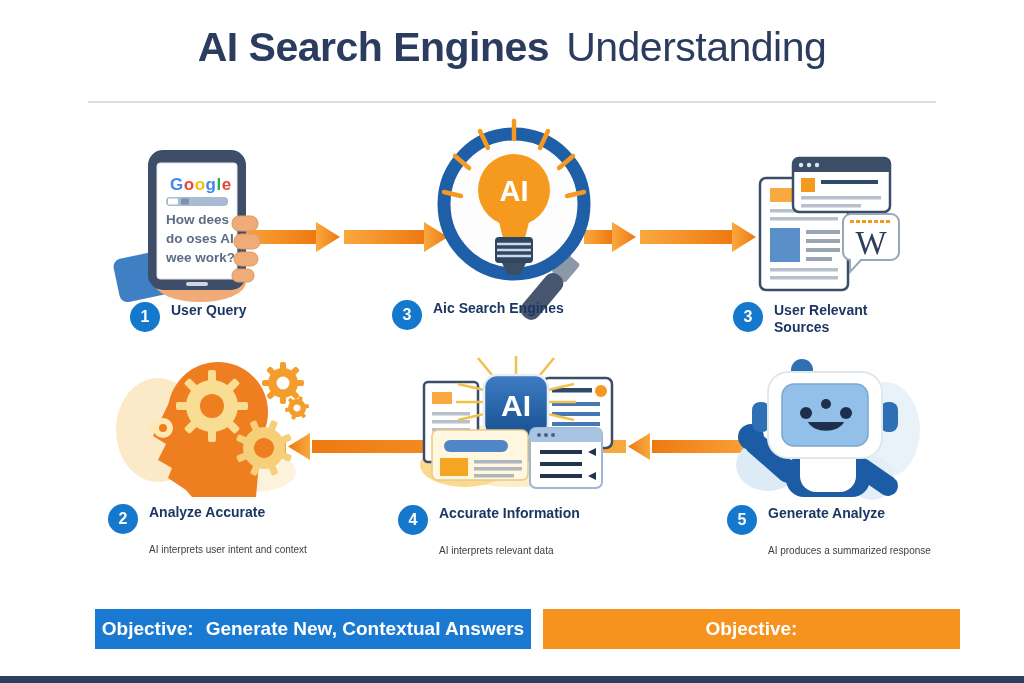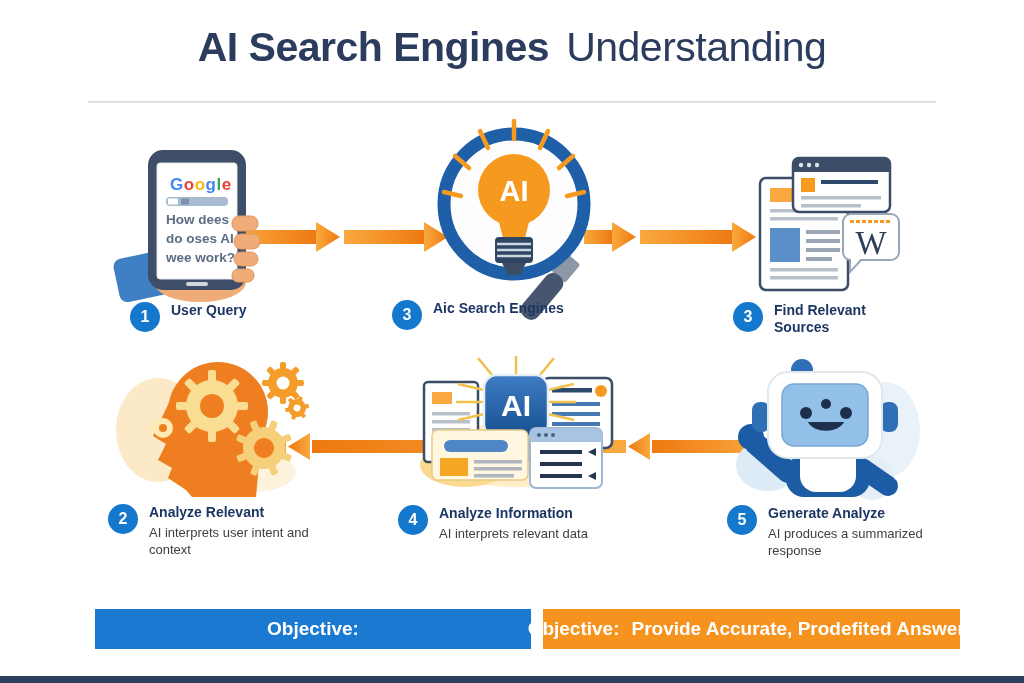--- a/index.html
+++ b/index.html
@@ -15,21 +15,21 @@
   .title .reg{font-weight:400;margin-left:17px;}
   .divider{position:absolute;left:88px;top:101px;width:848px;height:2px;background:#dbdfe6;}
   .art{position:absolute;left:0;top:0;width:1024px;height:683px;}
   .step{position:absolute;display:flex;gap:11px;align-items:flex-start;}
   .badge{
     width:30px;height:30px;border-radius:50%;background:#1478cc;color:#fff;
     font-weight:700;font-size:16px;display:flex;align-items:center;justify-content:center;
     flex:0 0 30px;margin-top:0px;
   }
   .step-label{font-size:14px;font-weight:700;color:#1c3664;line-height:1.18;}
-  .step-sub{font-size:13px;color:#3d4043;margin-top:3px;line-height:1.32;}
+  .step-sub{font-size:10px;color:#3d4043;margin-top:22px;line-height:1.32;}
   .banner{
     position:absolute;height:40px;display:flex;align-items:center;justify-content:center;
     gap:12px;color:#ffffff;font-weight:700;font-size:19px;white-space:nowrap;
   }
   .bottom-bar{position:absolute;left:0;top:676px;width:1024px;height:7px;background:#2d3f5f;}
 </style>
 </head>
 <body>
 
 <div class="canvas">
@@ -317,50 +317,50 @@
   <div class="step" style="left:392px;top:300px;">
     <div class="badge">3</div>
     <div class="step-text">
         <div class="step-label">Aic Search Engines</div>
       </div>
   </div>
 
   <div class="step" style="left:733px;top:302px;">
     <div class="badge">3</div>
     <div class="step-text" style="width:150px;">
-        <div class="step-label">Find Relevant Sources</div>
+        <div class="step-label">User Relevant Sources</div>
       </div>
   </div>
 
   <div class="step" style="left:108px;top:504px;">
     <div class="badge">2</div>
     <div class="step-text">
-      <div class="step-label">Analyze Relevant</div>
+      <div class="step-label">Analyze Accurate</div>
       <div class="step-sub" style="width:185px;">AI interprets user intent and context</div>
     </div>
   </div>
 
   <div class="step" style="left:398px;top:505px;">
     <div class="badge">4</div>
     <div class="step-text">
-      <div class="step-label">Analyze Information</div>
+      <div class="step-label">Accurate Information</div>
       <div class="step-sub" style="width:230px;">AI interprets relevant data</div>
     </div>
   </div>
 
   <div class="step" style="left:727px;top:505px;">
     <div class="badge">5</div>
     <div class="step-text">
       <div class="step-label">Generate Analyze</div>
       <div class="step-sub" style="width:210px;">AI produces a summarized response</div>
     </div>
   </div>
 
   <div class="banner" style="left: 95px; top: 609px; width: 436px; background-color: rgb(26, 121, 208);">
     <span>Objective:</span>
+    <span>Generate New, Contextual Answers</span>
   </div>
   <div class="banner" style="left: 543px; top: 609px; width: 417px; background-color: rgb(246, 146, 30);">
     <span>Objective:</span>
-    <span>Provide Accurate, Prodefited Answers</span>
   </div>
 
   <div class="bottom-bar"></div>
 </div>
 
 </body></html>

